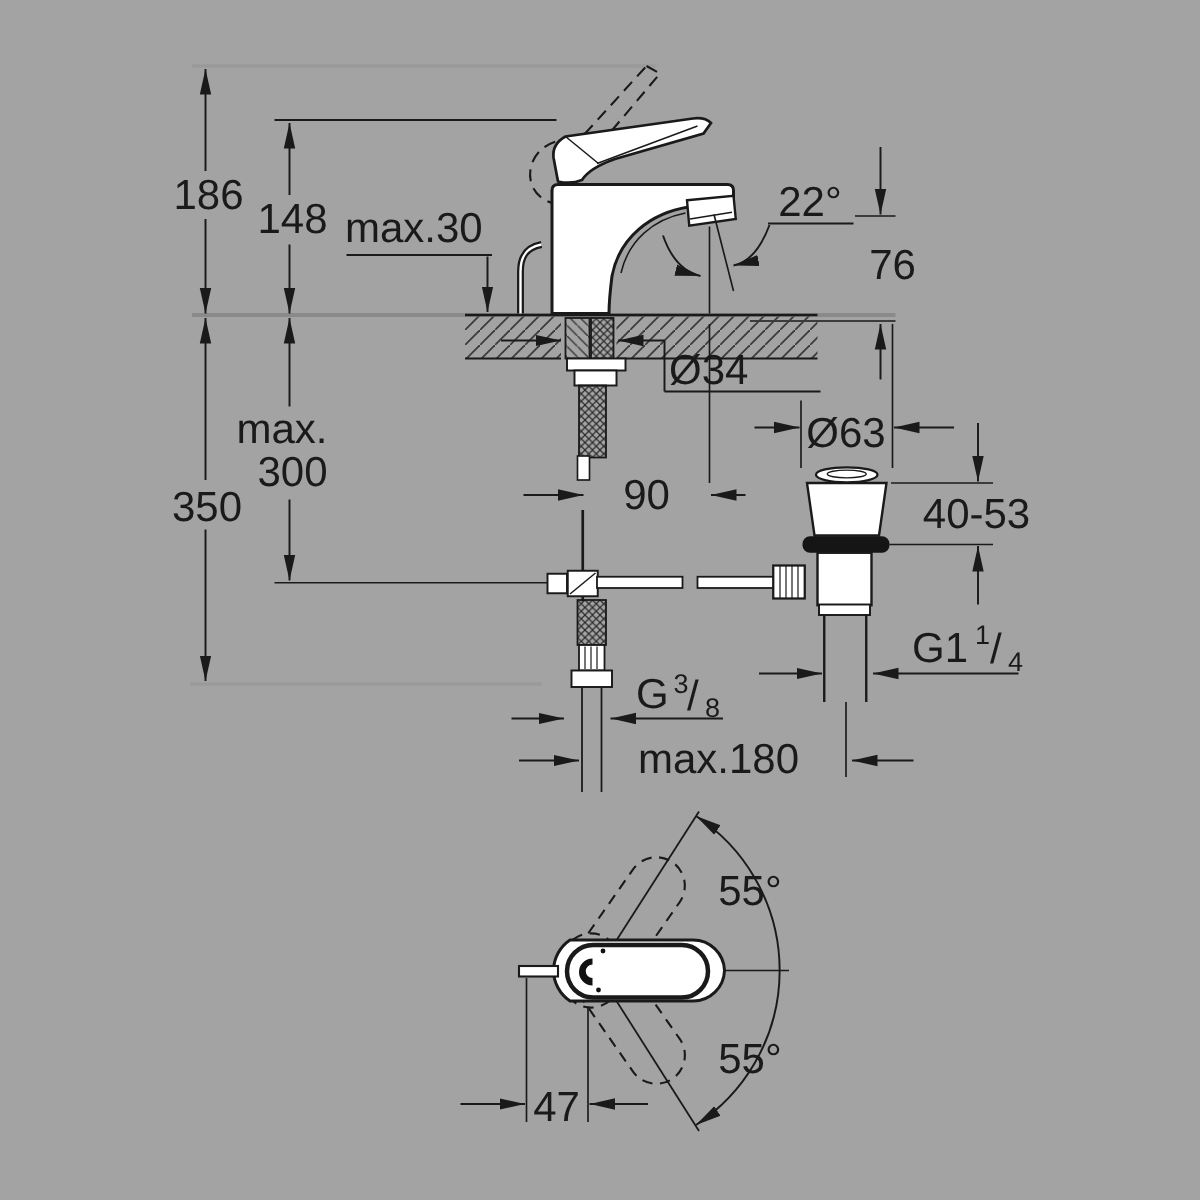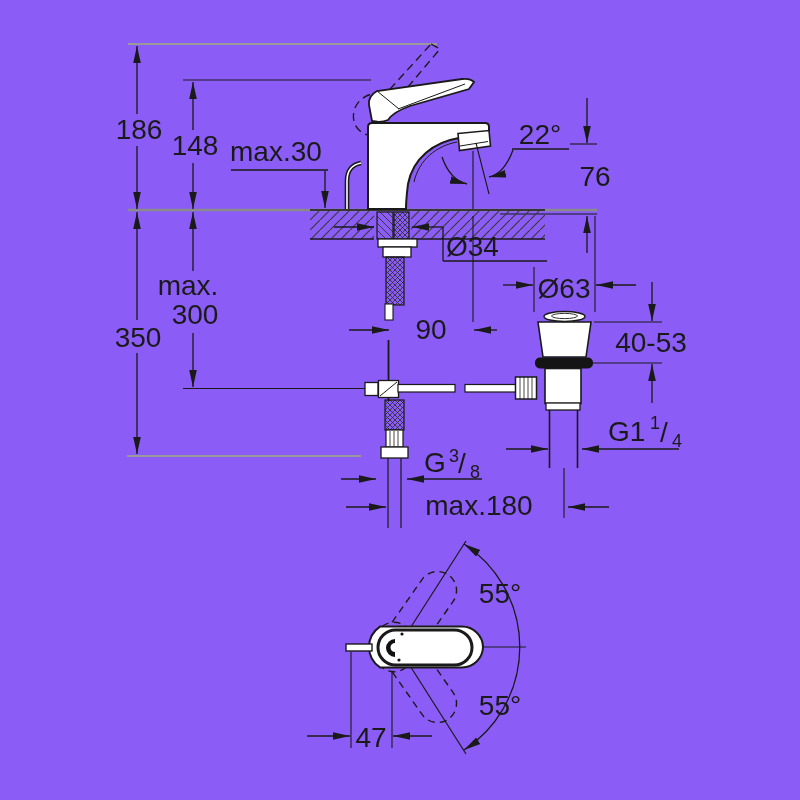--- a/index.html
+++ b/index.html
@@ -1,19 +1,19 @@
 <!DOCTYPE html>
 <html><head>
 <meta charset="utf-8">
 <style>
   html, body { margin: 0; padding: 0; background: #ffffff; }
   #stage {
     position: relative;
     width: 800px; height: 800px;
-    background: #8b5cf6;
+    background: #a3a3a3;
     overflow: hidden;
   }
   svg text {
     font-family: "Liberation Sans", "DejaVu Sans", sans-serif;
     fill: #1a1a1a;
   }
   .dim { font-size: 28px; }
   .dim-small { font-size: 18px; }
 </style>
 </head>

